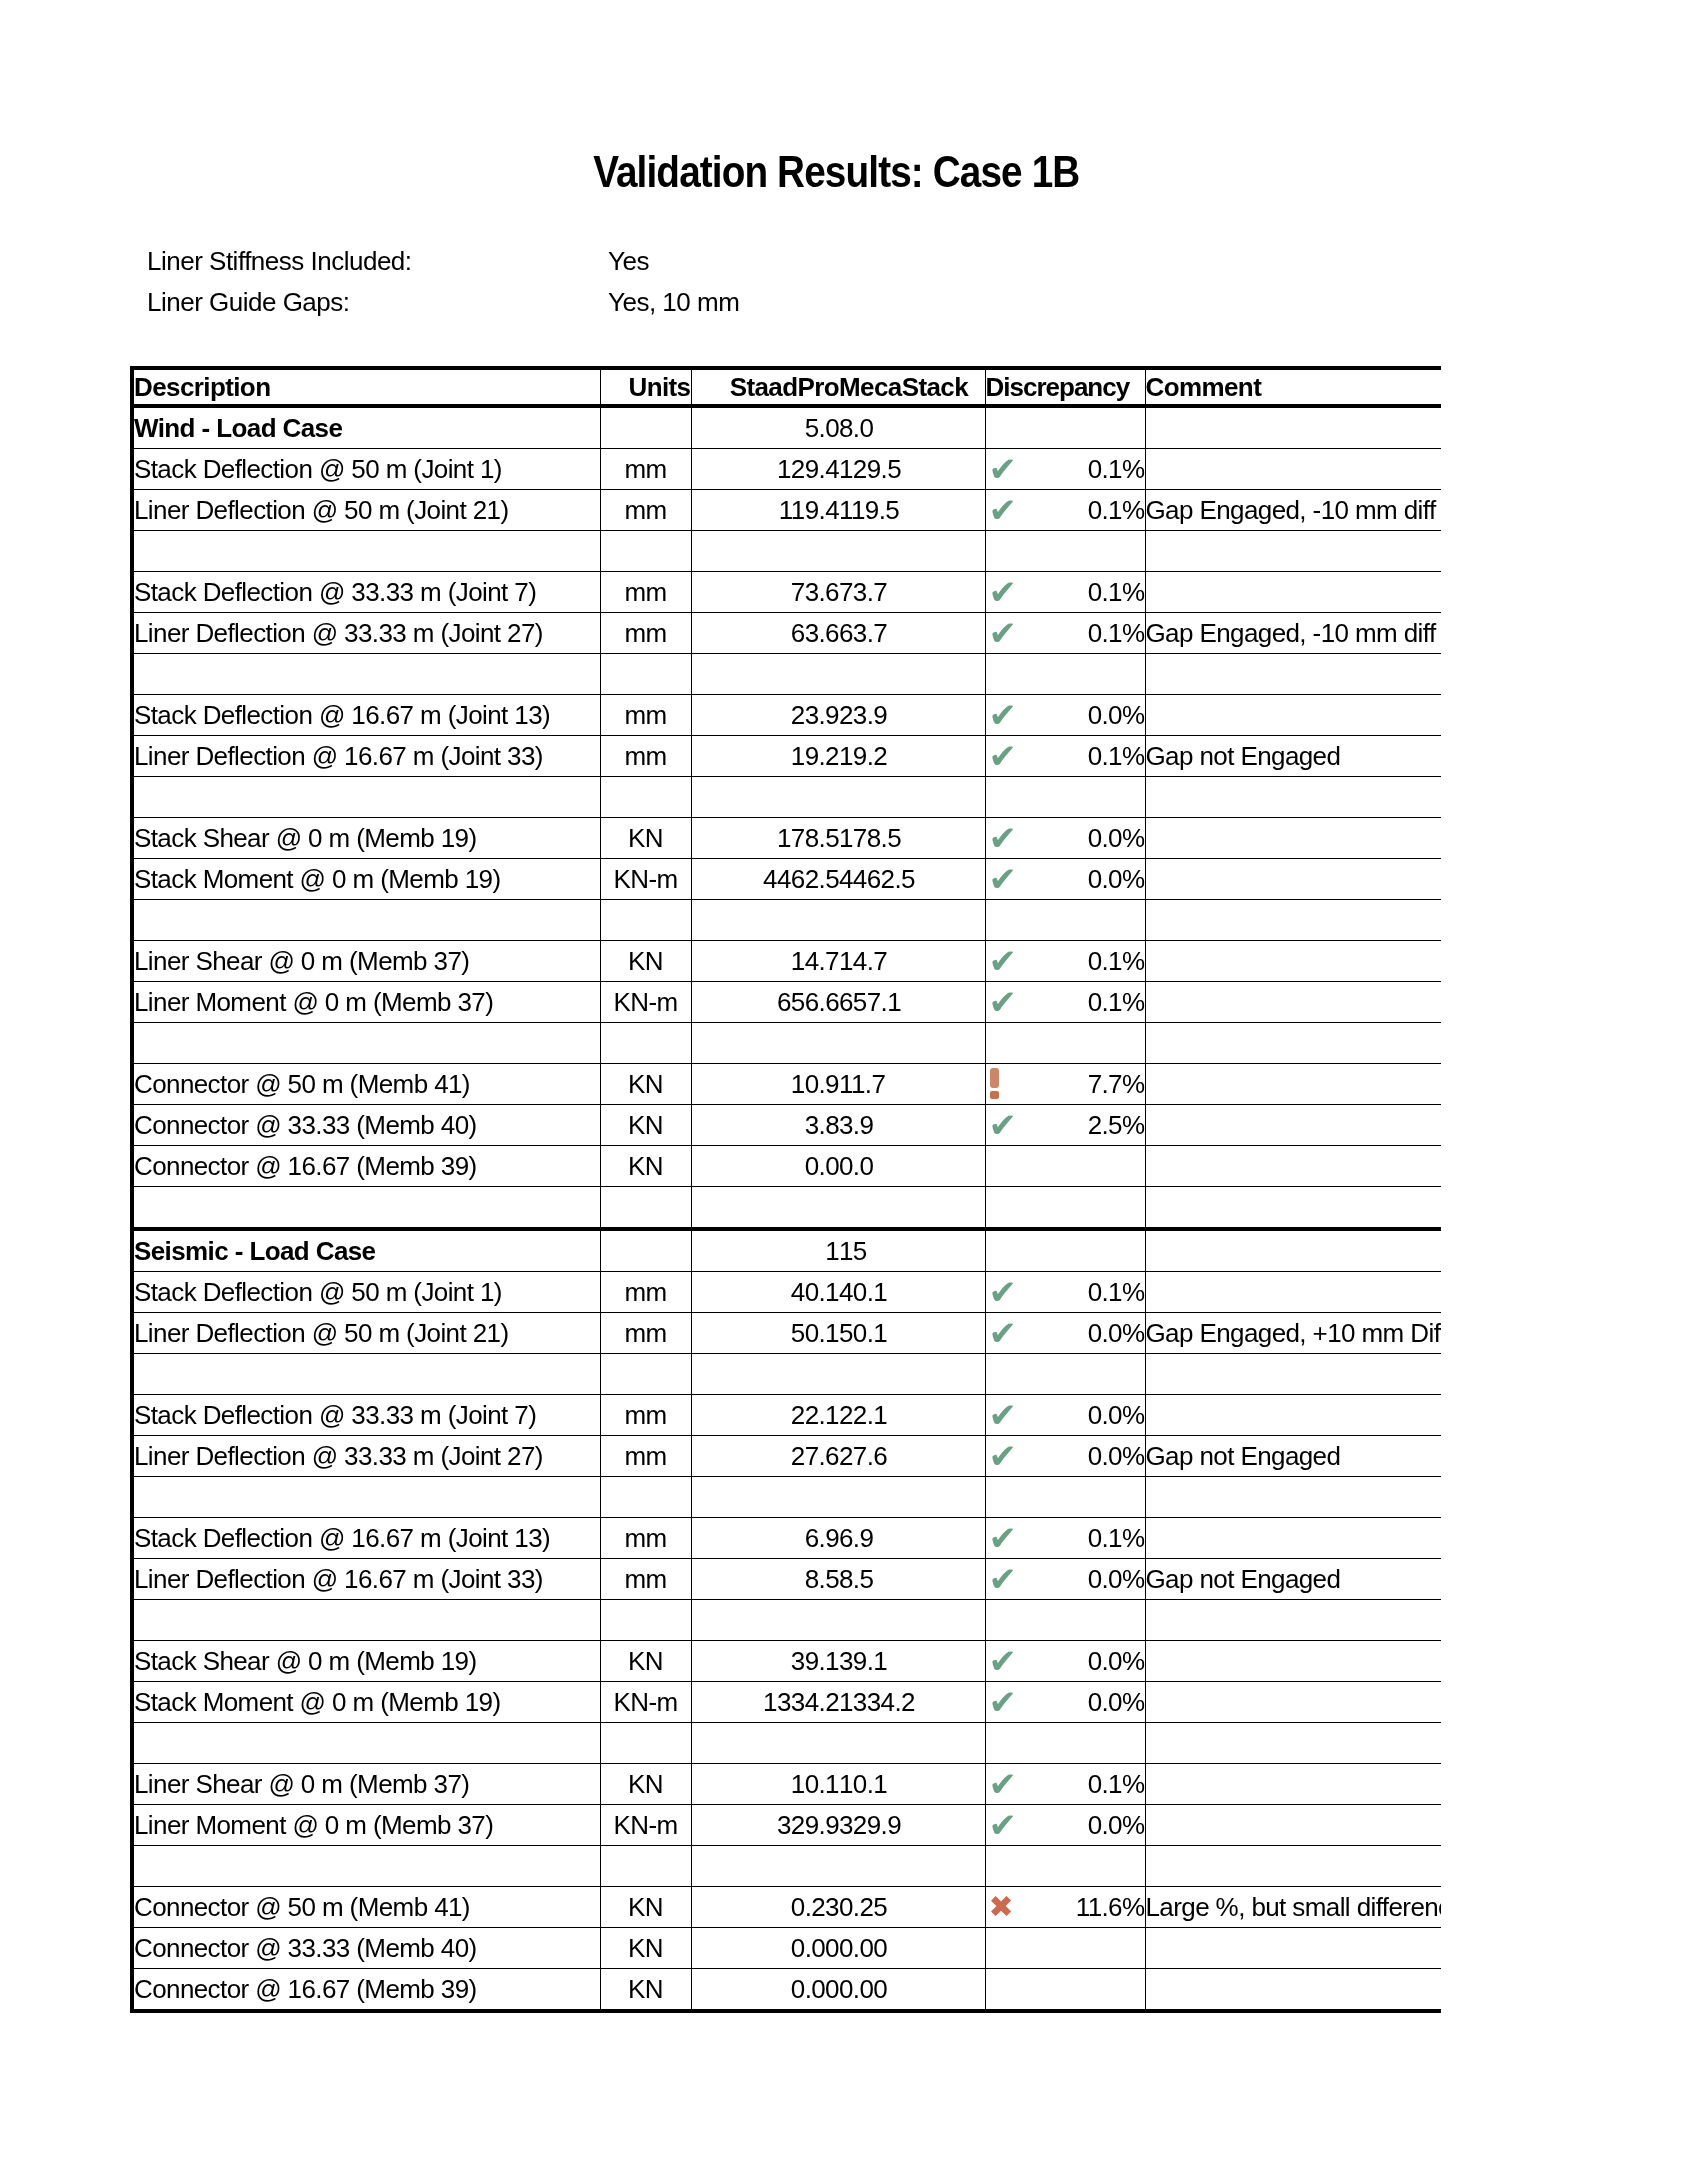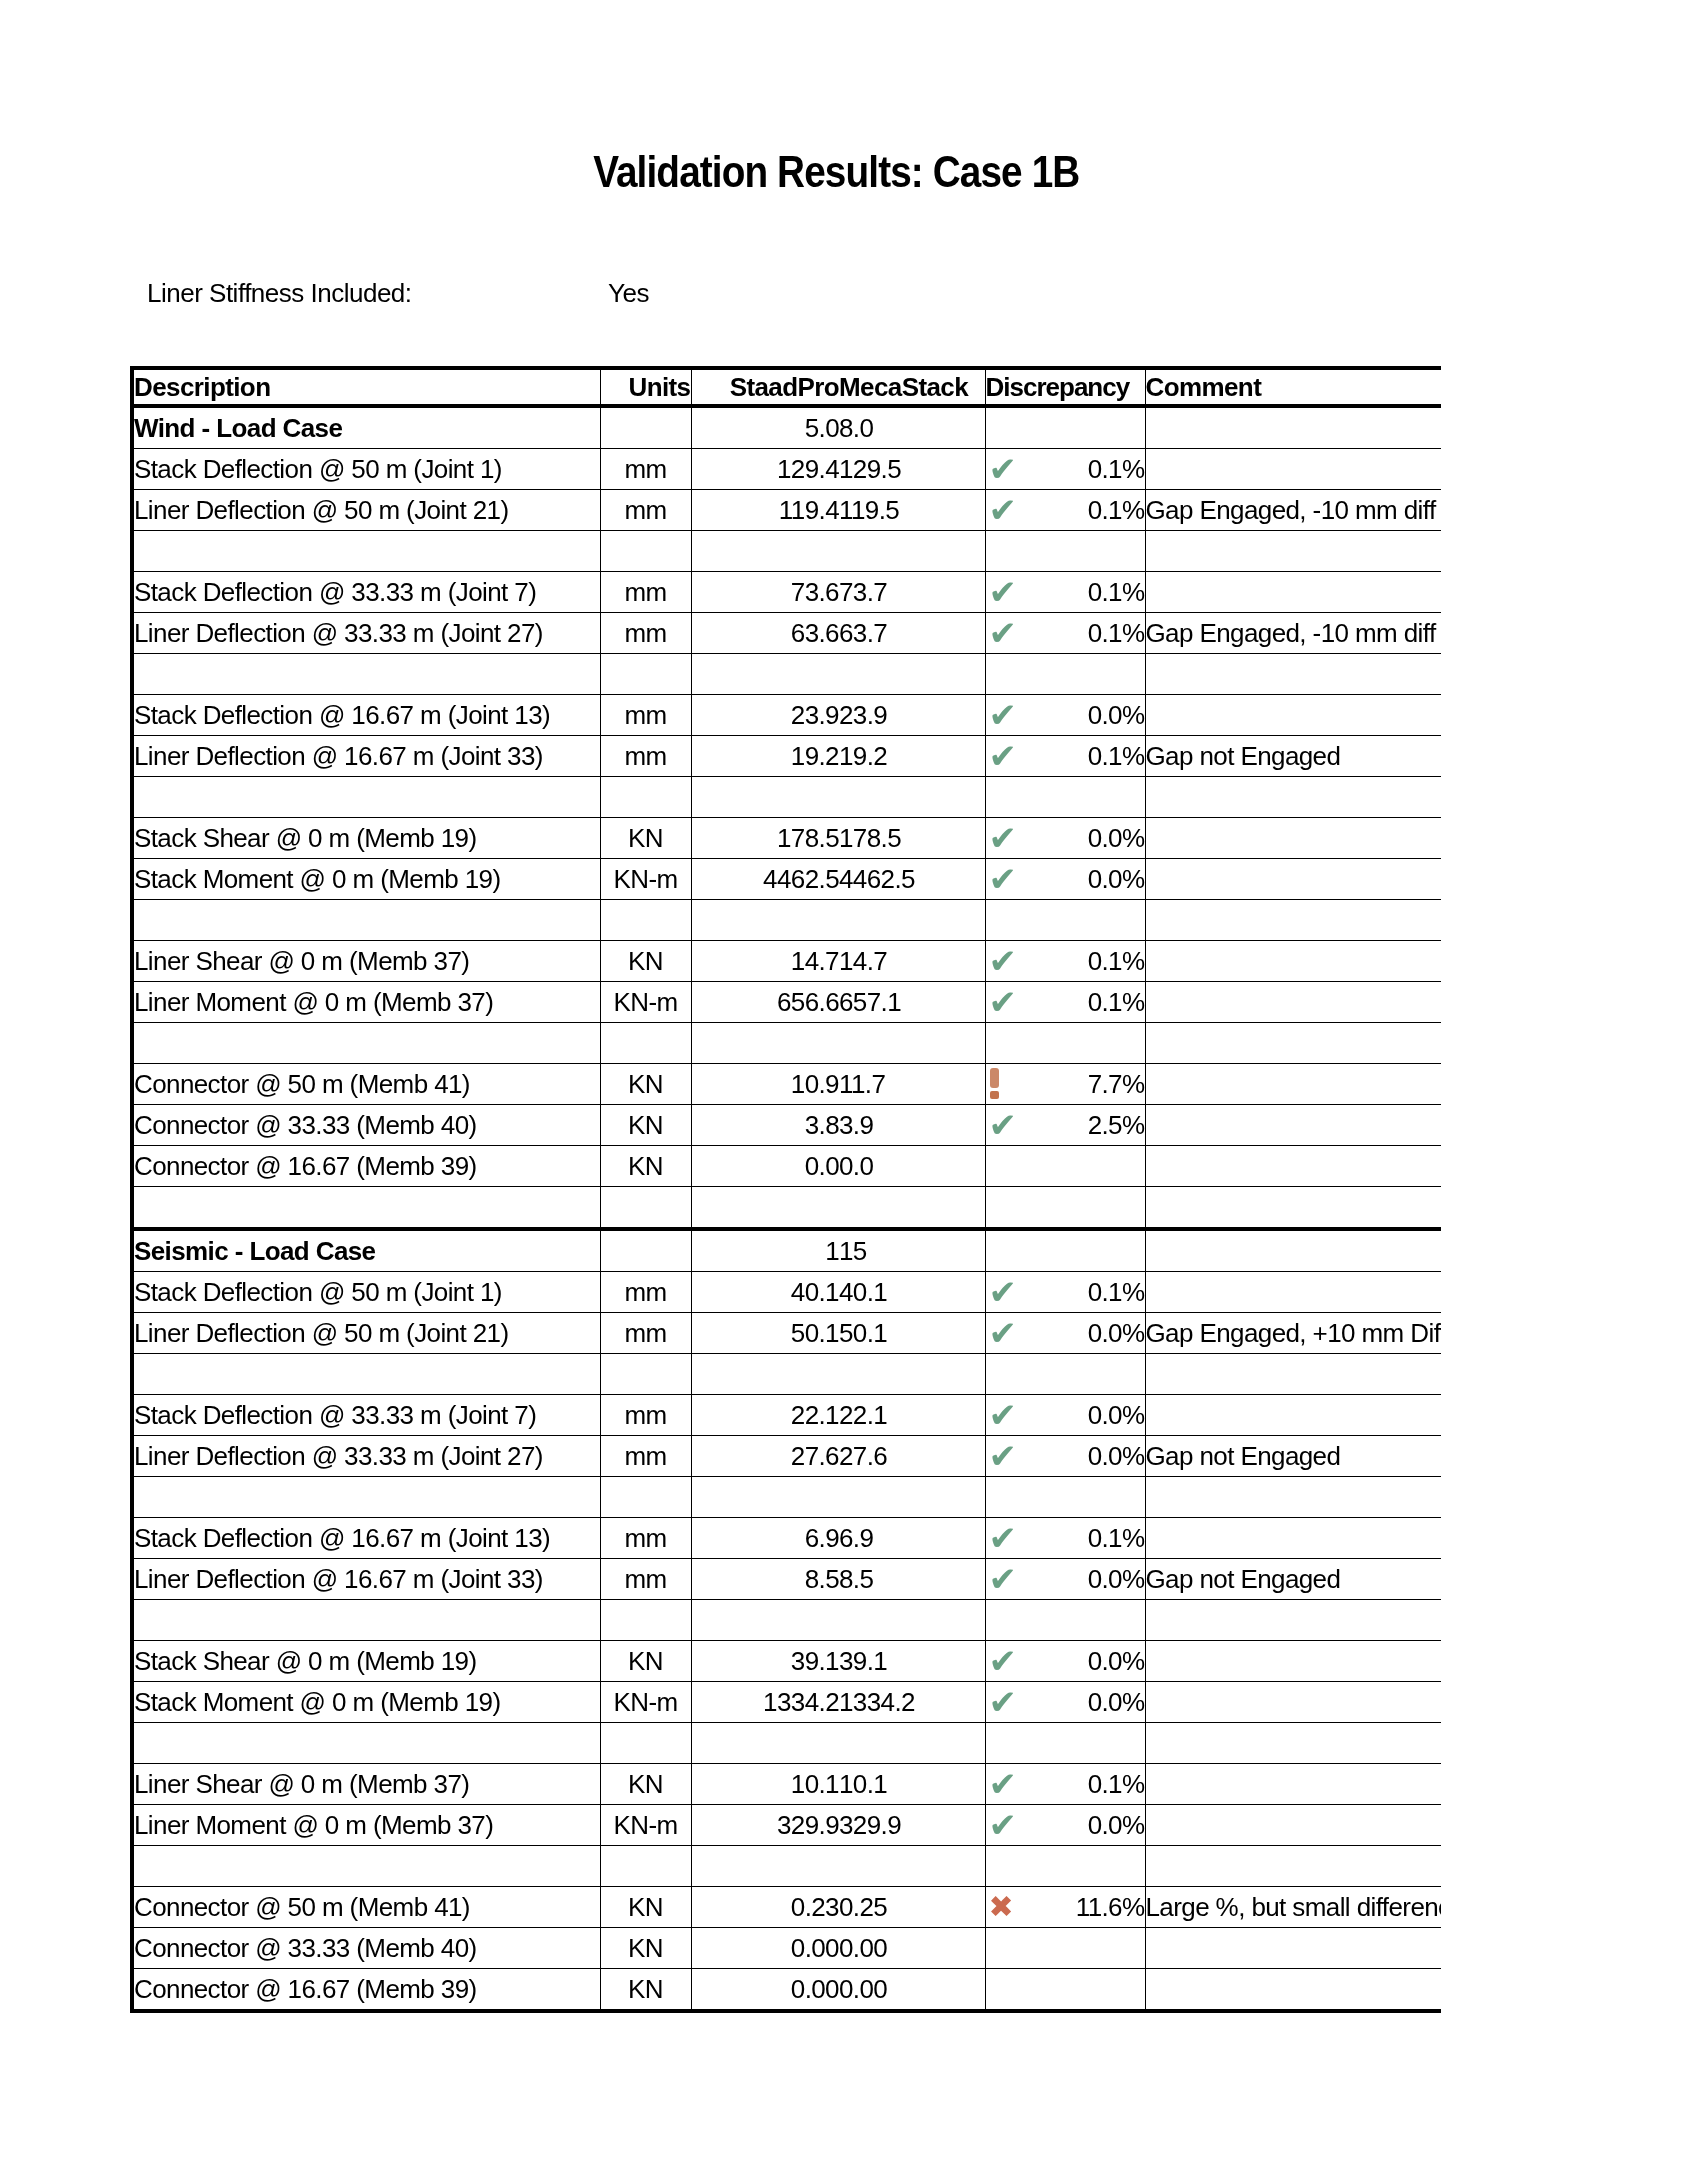--- a/index.html
+++ b/index.html
@@ -30,21 +30,21 @@
   }
   .title .squeeze { display: inline-block; transform: scaleX(0.88); transform-origin: center; }
   .meta {
     position: absolute;
     left: 147px;
     top: 241px;
     font-size: 26px;
     letter-spacing: -0.5px;
   }
   .meta-row { height: 41px; line-height: 41px; white-space: nowrap; }
-  .meta-row .label { display: inline-block; width: 461px; margin-top: 32px; }
+  .meta-row .label { display: inline-block; width: 461px; }
   .meta-row .value { display: inline-block; }
 
   table.results {
     position: absolute;
     left: 130px;
     top: 366px;
     width: 1383px;
     border-collapse: collapse;
     table-layout: fixed;
     font-size: 26px;
@@ -107,20 +107,23 @@
 </head>
 <body>
 
 <div class="page">
 
   <div class="title"><span class="squeeze">Validation Results: Case 1B</span></div>
 
   <div class="meta">
     <div class="meta-row">
       <span class="label">Liner Stiffness Included:</span><span class="value">Yes</span>
+    </div>
+    <div class="meta-row">
+      <span class="label">Liner Guide Gaps:</span><span class="value">Yes, 10 mm</span>
     </div>
   </div>
 
   <table class="results">
     <colgroup>
       <col style="width:468px">
       <col style="width:91px">
       <col style="width:148px">
       <col style="width:146px">
       <col style="width:160px">

